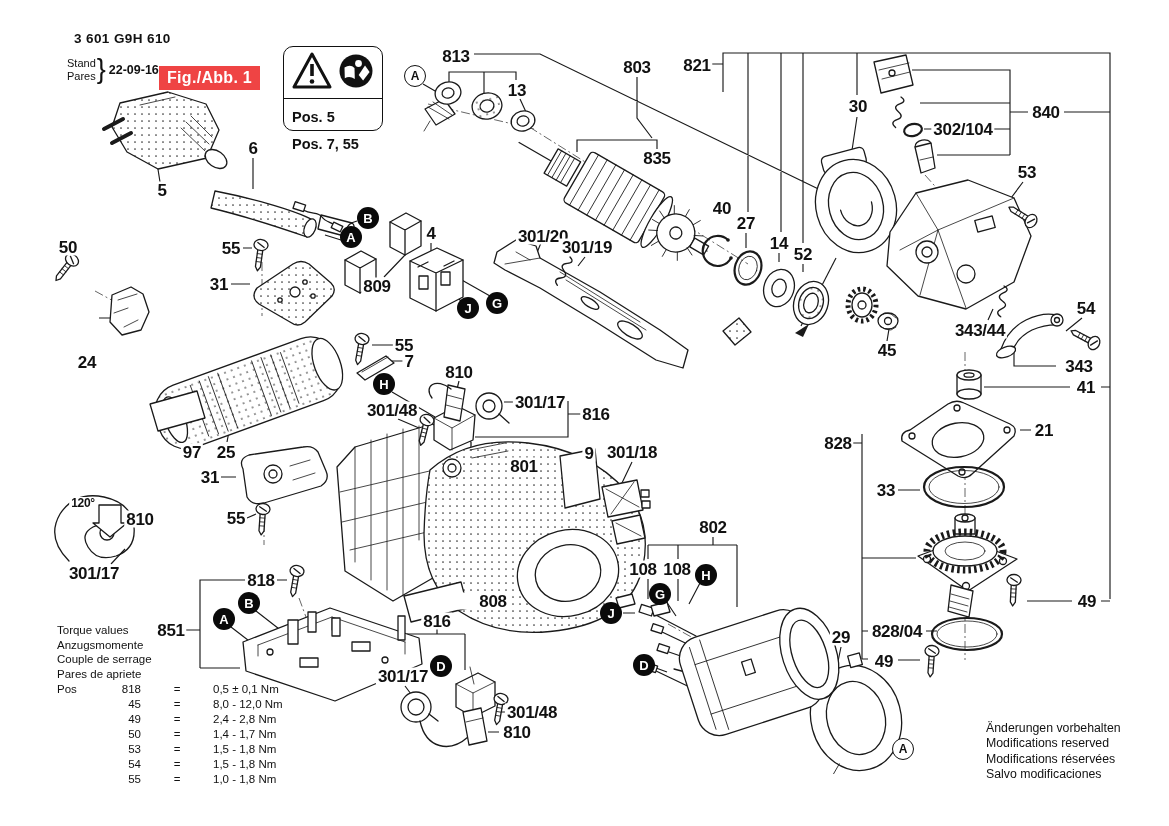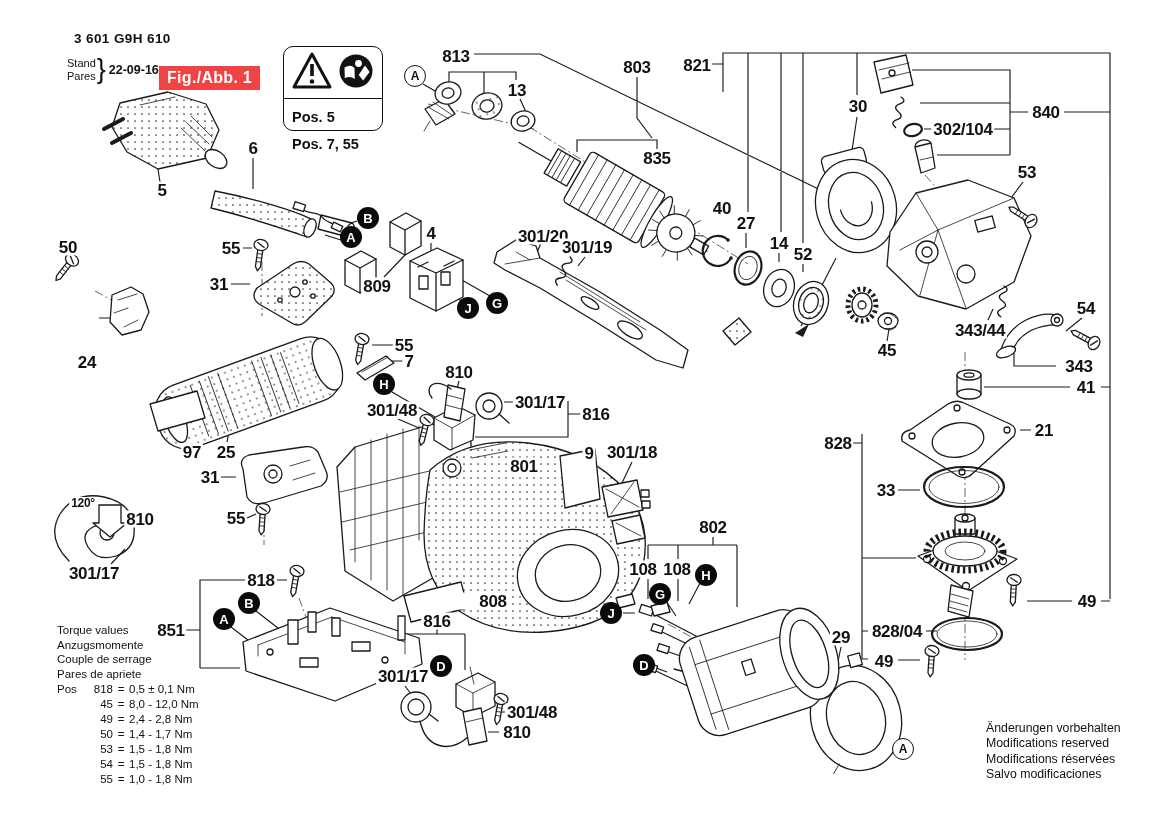--- a/index.html
+++ b/index.html
@@ -26,21 +26,21 @@
   .standblk .brace{font-size:27px;font-weight:400;margin:0 3px 0 1px;}
   .standblk .date{font-size:12.5px;font-weight:700;}
   .figbox{position:absolute;left:159px;top:66px;background:#ef4444;color:#fff;font-weight:700;
           font-size:16px;padding:3px 8px;letter-spacing:0.3px;}
   .warnbox{position:absolute;left:283px;top:46px;width:100px;height:85px;border:1.7px solid #111;
            border-radius:10px;background:#fff;box-sizing:border-box;}
   .warnbox .icons{display:flex;justify-content:center;align-items:center;gap:4px;padding:4px 2px 2px;}
   .warnbox .sep{border-top:1.7px solid #111;margin:1px 0 0;}
   .warnbox .posl{font-weight:700;font-size:14.5px;line-height:1.2;padding:2px 0 0 8px;margin-top:8px;}
   .torque{position:absolute;left:57px;top:623px;font-size:11.5px;line-height:1.28;}
-  .torque .trow{display:flex;line-height:1.3;}
+  .torque .trow{display:flex;line-height:1.3;gap:28px;}
   .torque .tp{width:26px;}
   .torque .tn{width:30px;text-align:right;}
   .torque .te{width:16px;text-align:center;}
   .footer{position:absolute;left:986px;top:721px;font-size:12.3px;line-height:1.25;}
 </style>
 </head>
 <body>
 
 <div class="stage">
 

